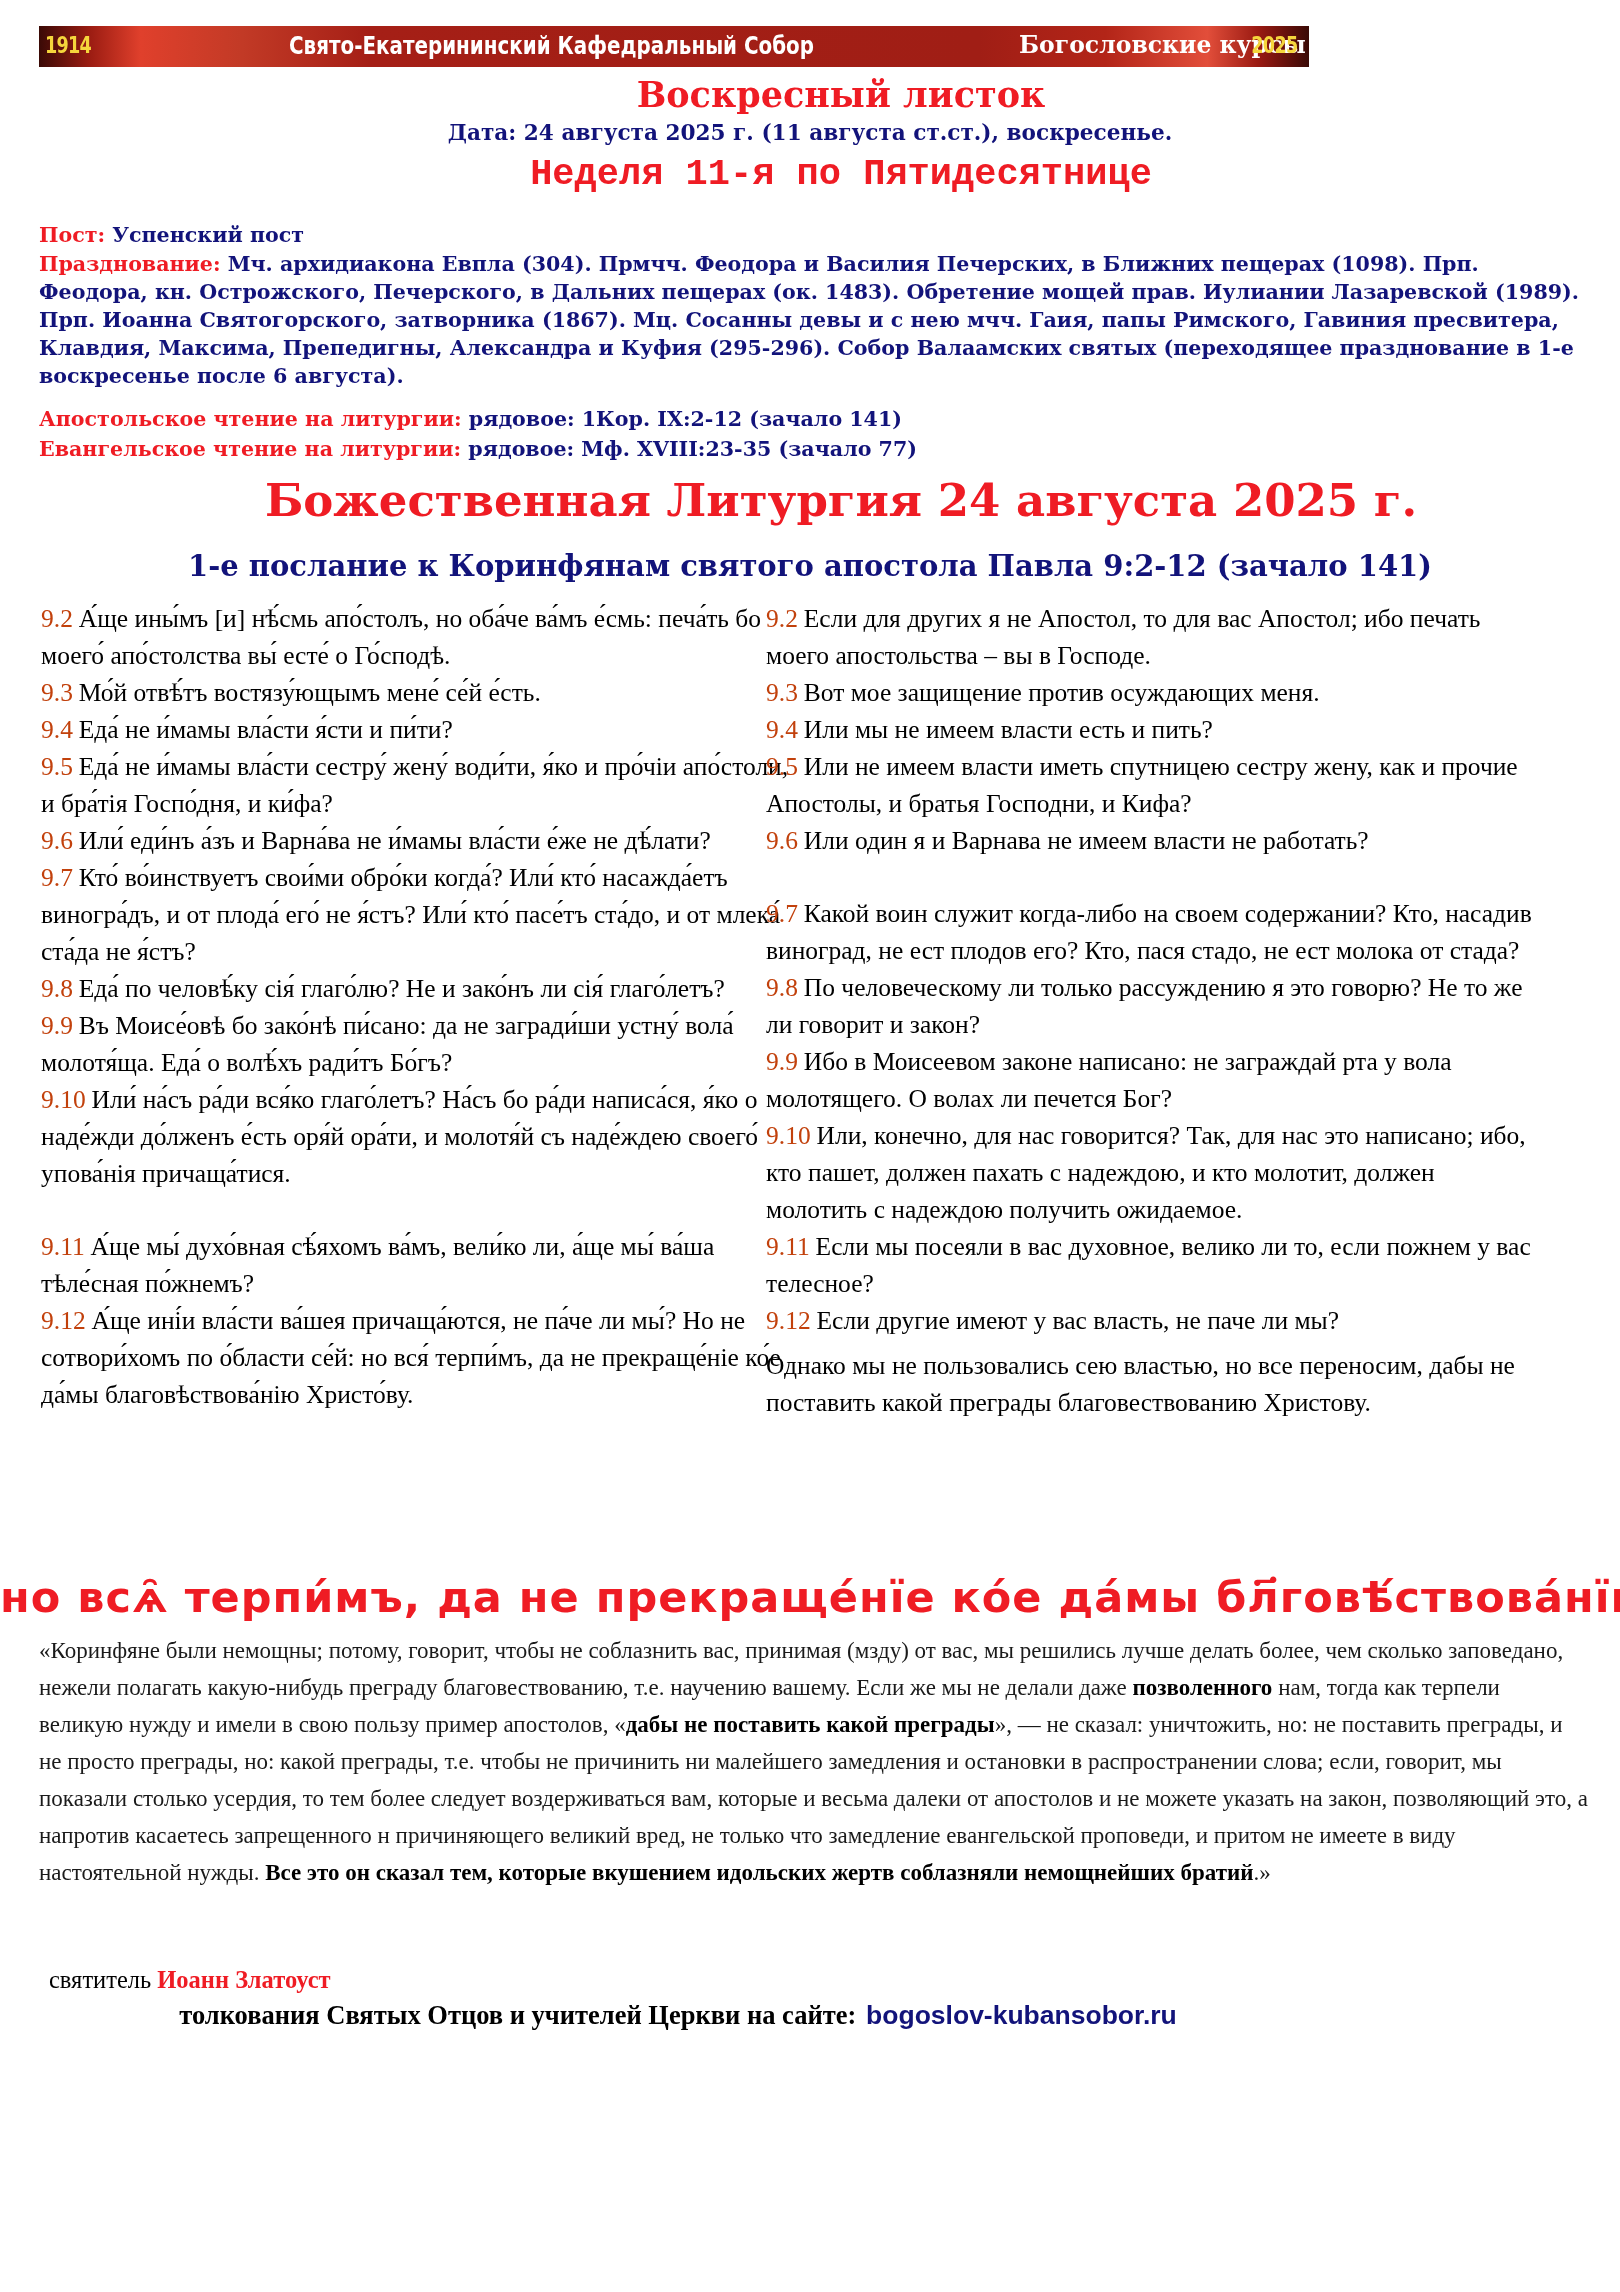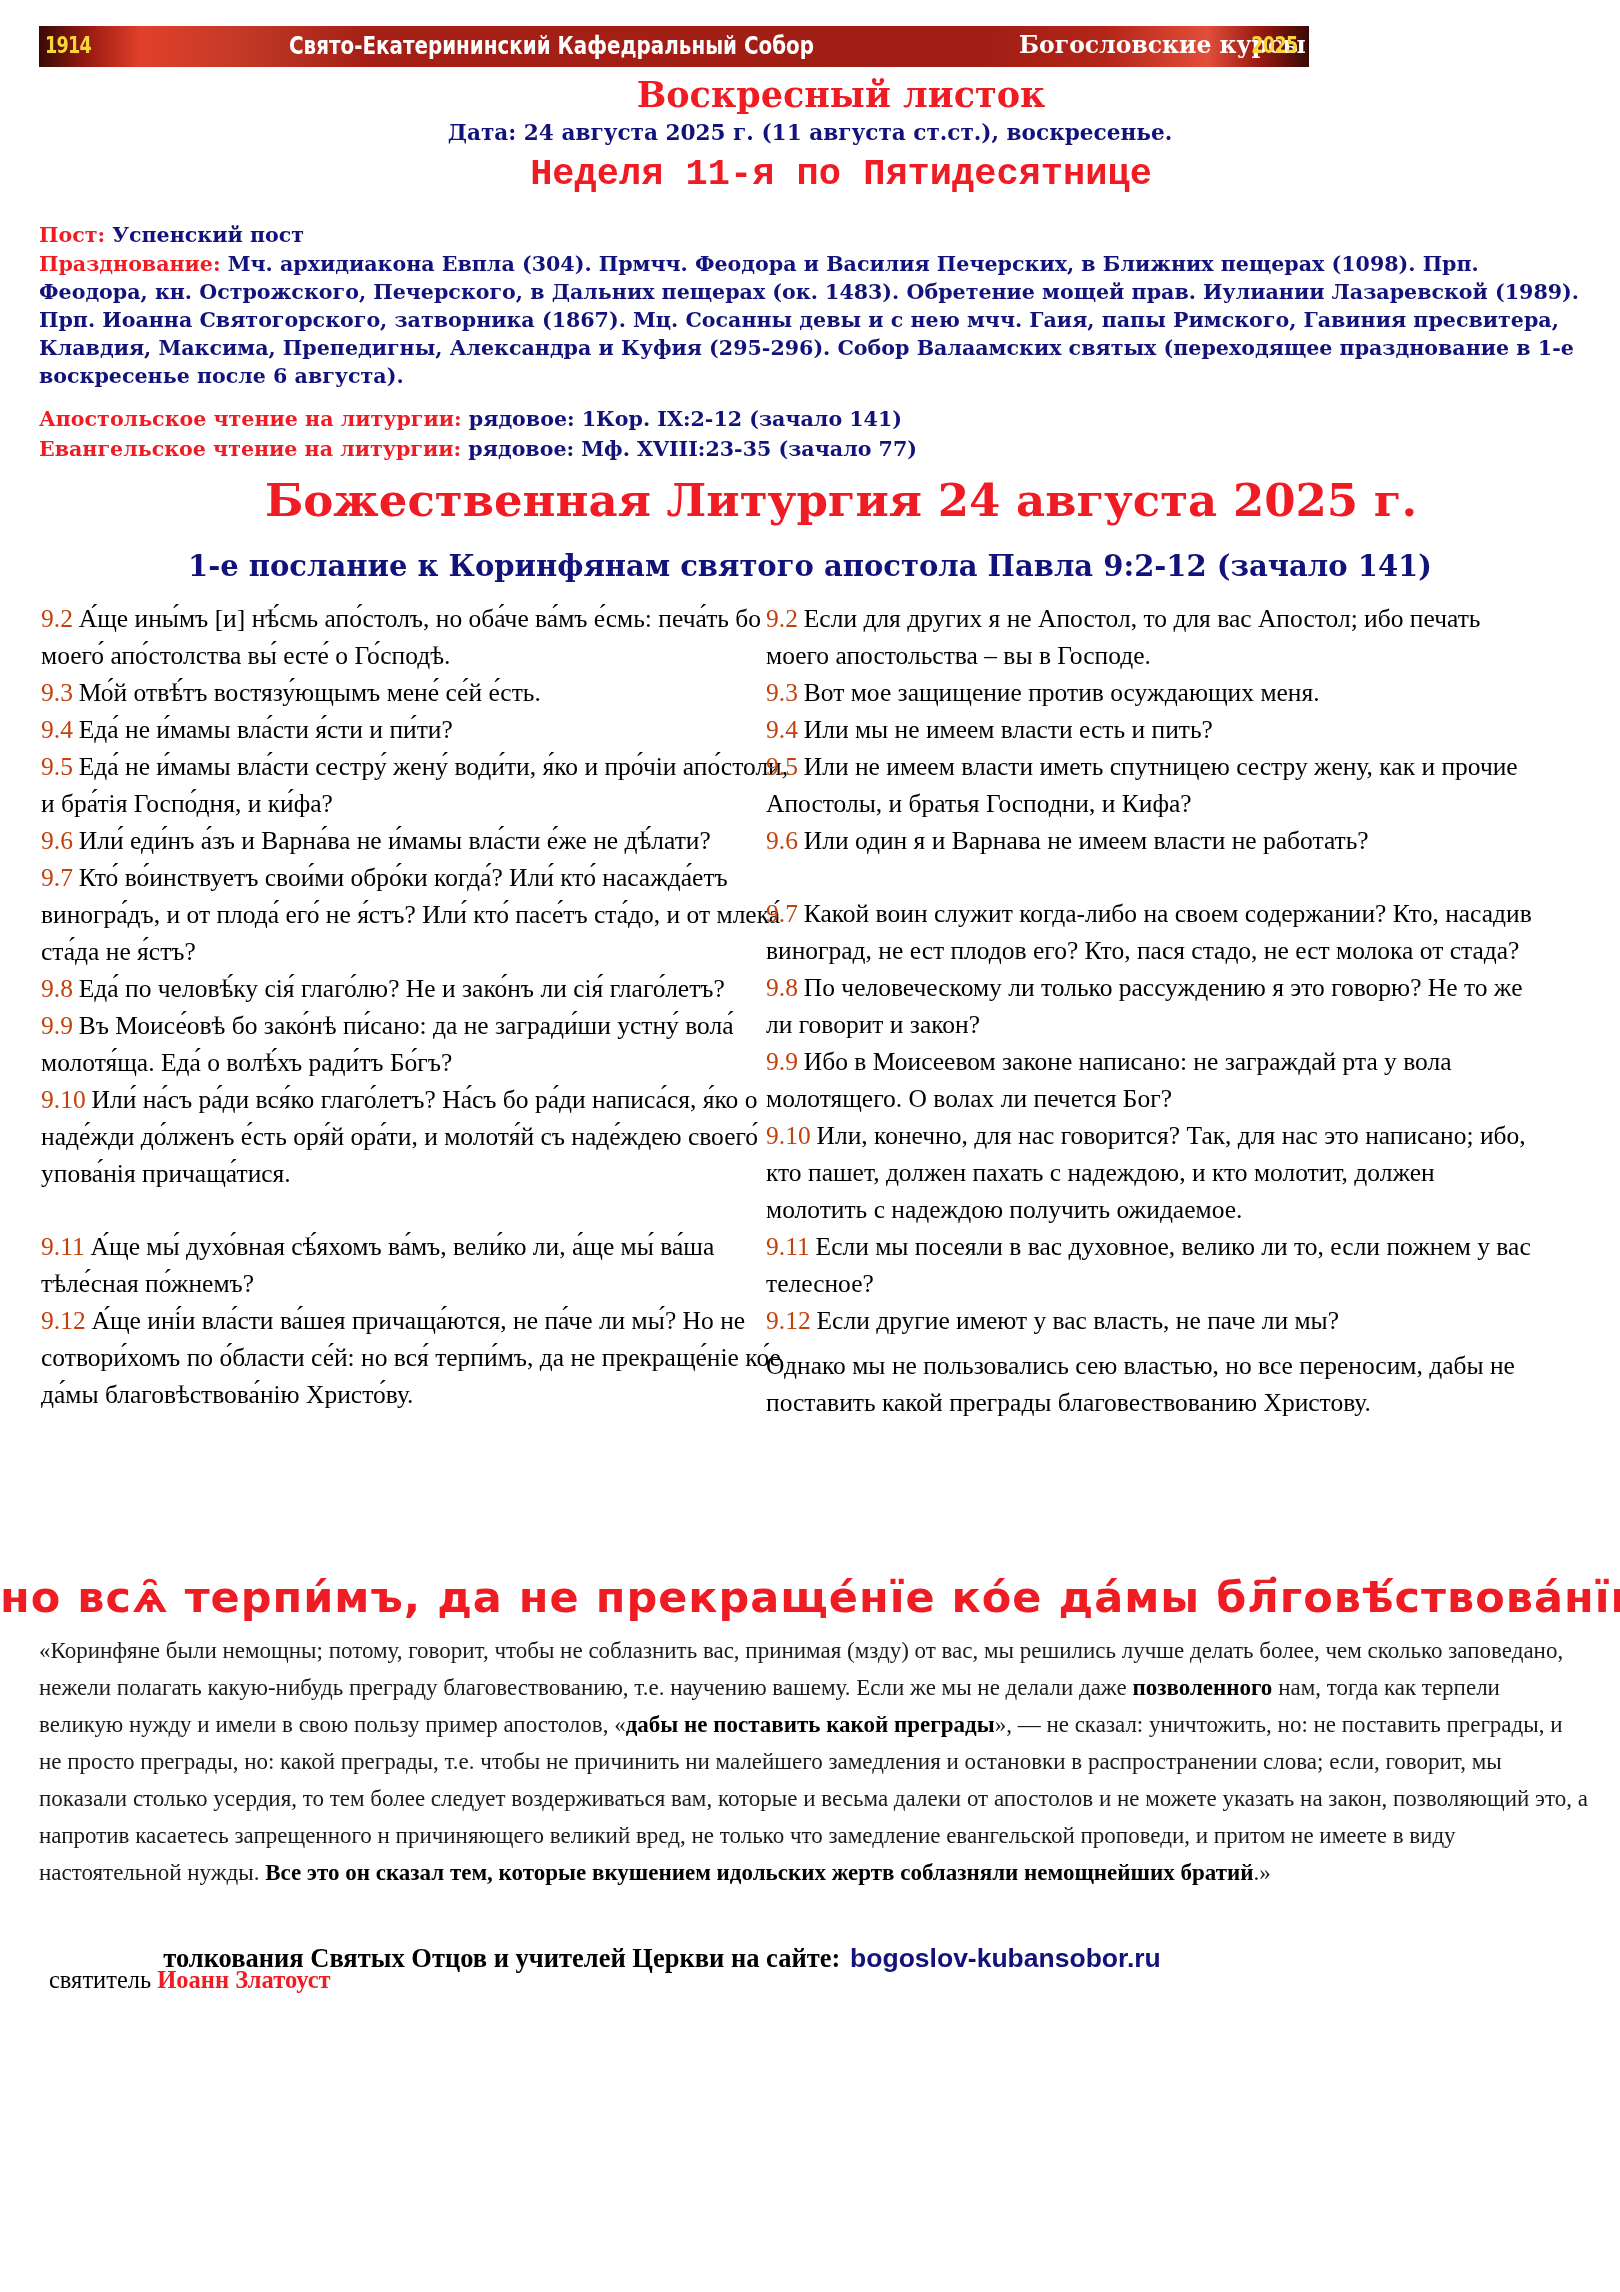--- a/index.html
+++ b/index.html
@@ -43,21 +43,21 @@
     .gap { height: 36px; }
     .closing { margin-top: 7.8px; }
 
     .h-kazan { top: 1566px; font-size: 43px; color: #ef1c24; font-family: "DejaVu Sans", sans-serif; font-weight: bold; letter-spacing: 1px; }
 
     .comment { position: absolute; left: 39px; top: 1632px; width: 1549px; font-family: "Liberation Serif", serif; font-size: 23px; line-height: 37px; color: #1a1a1a; }
     .comment b { color: #000; }
     .author { position: absolute; left: 49px; top: 1966px; font-family: "Liberation Serif", serif; font-size: 24.5px; }
     .author .name { color: #ef1c24; font-weight: bold; }
 
-    .footer { position: absolute; left: 0; top: 1943px; width: 1324px; text-align: center; font-family: "Liberation Serif", serif; font-weight: bold; font-size: 26.5px; }
+    .footer { position: absolute; left: 0; top: 2000px; width: 1324px; text-align: center; font-family: "Liberation Serif", serif; font-weight: bold; font-size: 26.5px; padding-left: 16px; }
     .footer .site { color: #12137a; font-family: "Liberation Sans", sans-serif; margin-left: 9.8px; }
   </style>
 </head>
 <body>
 
 <div class="page">
 
   <div class="banner">
     <span class="year left">1914</span>
     <span class="title">Свято-Екатерининский Кафедральный Собор</span>

